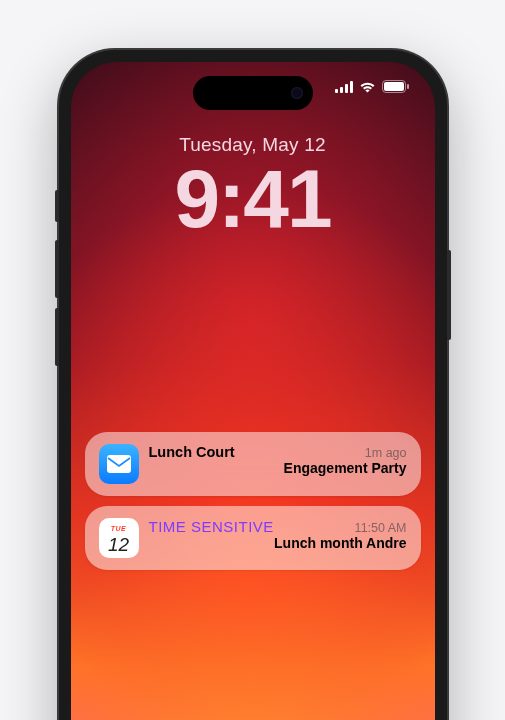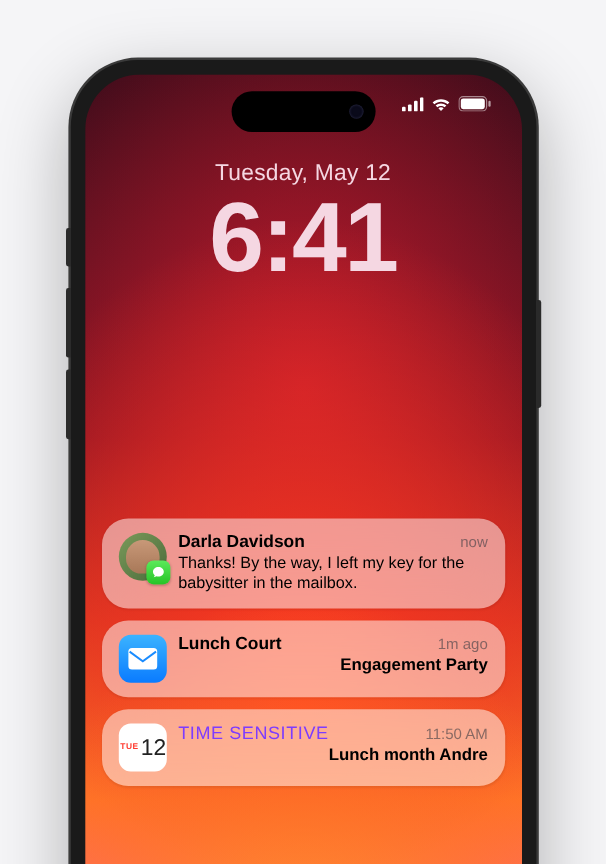--- a/index.html
+++ b/index.html
@@ -95,21 +95,21 @@
       align-items: flex-start;
       box-shadow: 0 1px 2px rgba(0,0,0,0.08);
     }
     .notif-icon-wrap { position: relative; width: 40px; height: 40px; flex-shrink: 0; }
     .avatar { width: 40px; height: 40px; border-radius: 50%; background: linear-gradient(135deg,#7a9a5a,#4a6a3a); display: flex; align-items: center; justify-content: center; overflow: hidden; }
     .avatar-face { width: 28px; height: 28px; border-radius: 50% 50% 45% 45%; background: linear-gradient(180deg,#c89878,#a87858); }
     .badge-icon { position: absolute; bottom: -3px; right: -3px; width: 20px; height: 20px; border-radius: 6px; display: flex; align-items: center; justify-content: center; box-shadow: 0 1px 2px rgba(0,0,0,0.2); }
     .messages-badge { background: linear-gradient(180deg,#5bea5b,#27c427); }
     .app-icon { width: 40px; height: 40px; border-radius: 10px; display: flex; align-items: center; justify-content: center; }
     .mail-icon-bg { background: linear-gradient(180deg,#3bb3ff,#0a7bff); }
-    .cal-icon-bg { background: #fff; flex-direction: row; }
+    .cal-icon-bg { background: #fff; flex-direction: column; font-style: italic; }
     .cal-bar { width: 100%; height: 11px; color: #ff3b30; font-size: 7px; font-weight: 700; text-align: center; line-height: 11px; letter-spacing: 0.5px; }
     .cal-num { color: #222; font-size: 19px; font-weight: 400; line-height: 1; margin-top: 1px; }
     .notif-body { flex: 1; min-width: 0; }
     .notif-top { display: flex; justify-content: space-between; align-items: baseline; gap: 8px; }
     .notif-title { font-size: 14.5px; font-weight: 600; color: #000; }
     .notif-time { font-size: 12.5px; color: rgba(60,60,67,0.6); white-space: nowrap; }
     .notif-subtitle { font-size: 14px; font-weight: 600; color: #000; line-height: 1.2; text-align: right; }
     .notif-text { font-size: 13.5px; color: #000; line-height: 1.25; margin-top: 1px; }
     .time-sensitive { font-size: 15px; font-weight: 400; color: #7d3cff; letter-spacing: 0.5px; }
   </style>
@@ -142,44 +142,25 @@
       </svg>
       <svg width="27" height="13" viewBox="0 0 27 13">
         <rect x="0.5" y="0.5" width="23" height="12" rx="3.5" stroke="#fff" stroke-opacity="0.5" fill="none"></rect>
         <rect x="2" y="2" width="20" height="9" rx="2" fill="#fff"></rect>
         <rect x="25" y="4" width="2" height="5" rx="1" fill="#fff" fill-opacity="0.6"></rect>
       </svg>
     </div>
 
     <div class="datetime">
       <div class="date">Tuesday, May 12</div>
-      <div class="time">6:41</div>
+      <div class="time">9:41</div>
     </div>
 
     <div class="notifications">
 
-      <div class="notif">
-        <div class="notif-icon-wrap">
-          <div class="avatar">
-            <div class="avatar-face"></div>
-          </div>
-          <div class="badge-icon messages-badge">
-            <svg width="12" height="12" viewBox="0 0 24 24">
-                <path fill="#fff" d="M12 3C7 3 3 6.5 3 11c0 2.3 1.1 4.3 2.9 5.7-.2 1.2-.8 2.5-1.6 3.3 1.8-.2 3.4-.9 4.5-1.6 1 .3 2 .5 3.2.5 5 0 9-3.5 9-8s-4-8-9-8z"></path>
-              </svg>
-          </div>
-        </div>
-        <div class="notif-body">
-          <div class="notif-top">
-            <div class="notif-title">Darla Davidson</div>
-            <div class="notif-time">now</div>
-          </div>
-          <div class="notif-text">Thanks! By the way, I left my key for the babysitter in the mailbox.</div>
-        </div>
-      </div>
 
       <div class="notif">
         <div class="notif-icon-wrap">
           <div class="app-icon mail-icon-bg">
             <svg width="26" height="20" viewBox="0 0 26 20">
                 <rect x="1" y="1" width="24" height="18" rx="3" fill="#fff"></rect>
                 <path d="M2 4 L13 12 L24 4" stroke="#1a8cff" stroke-width="1.6" fill="none"></path>
               </svg>
           </div>
         </div>

